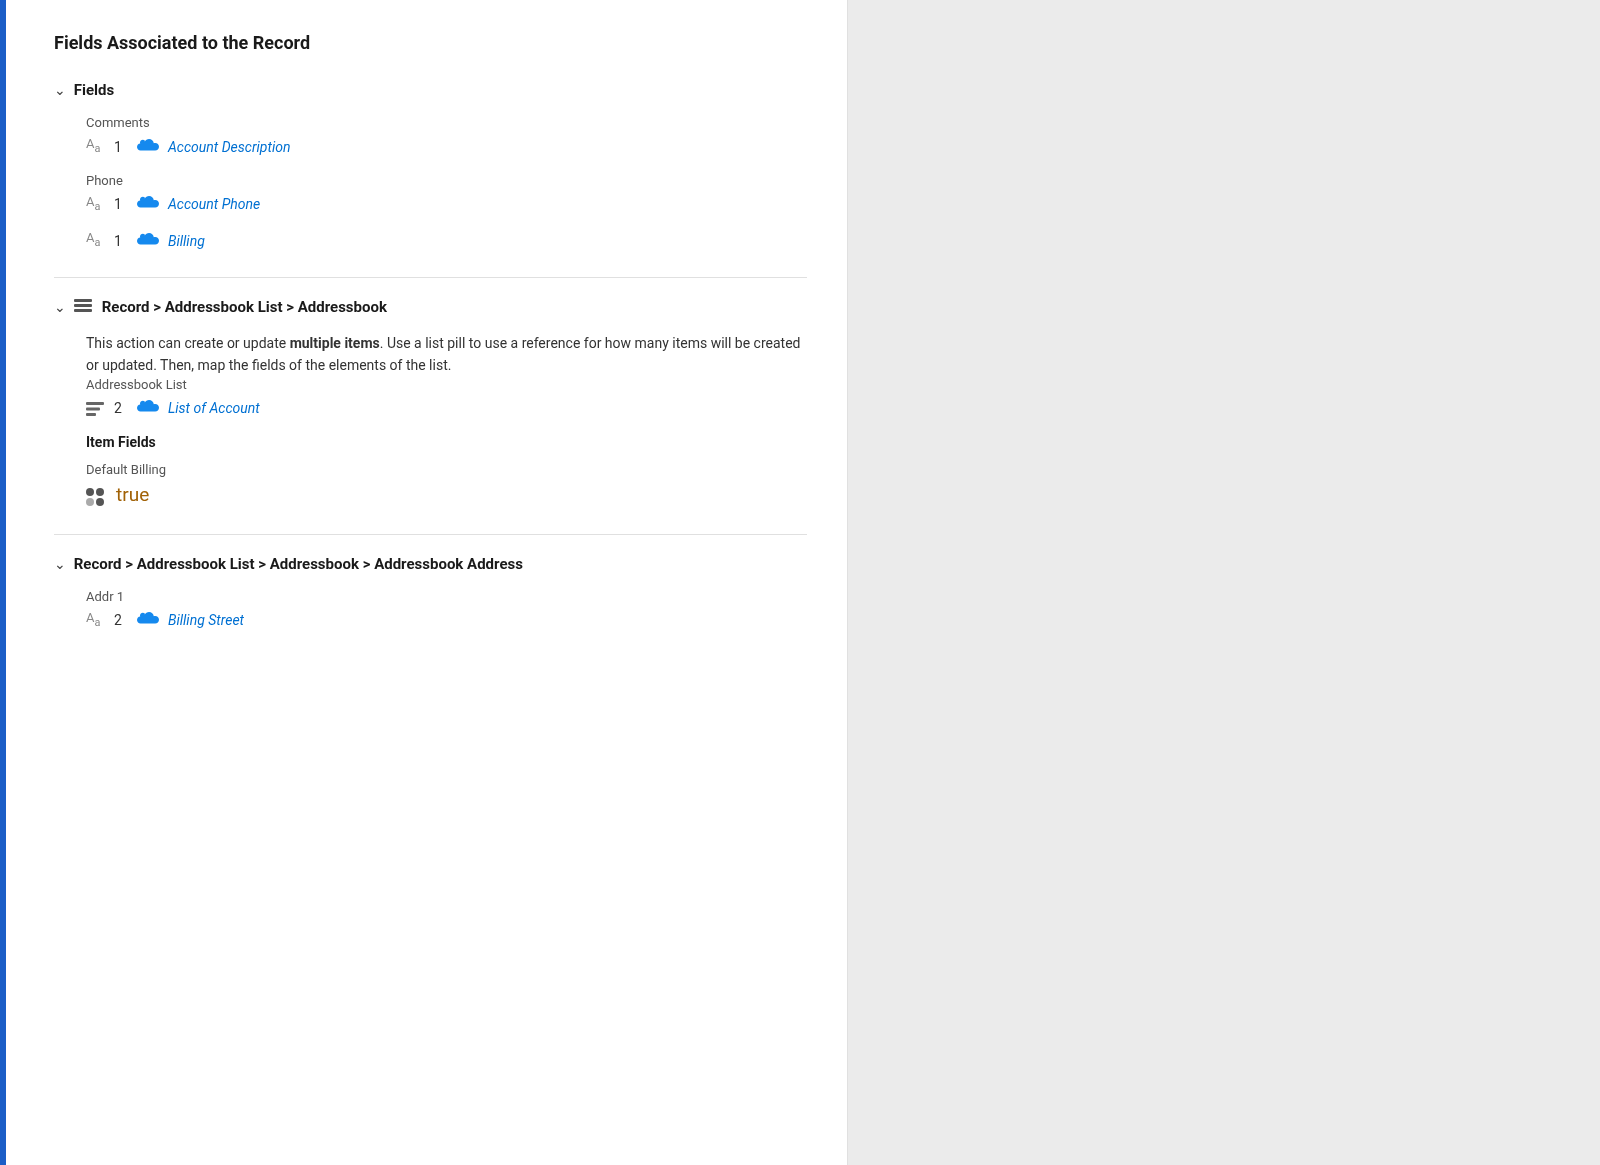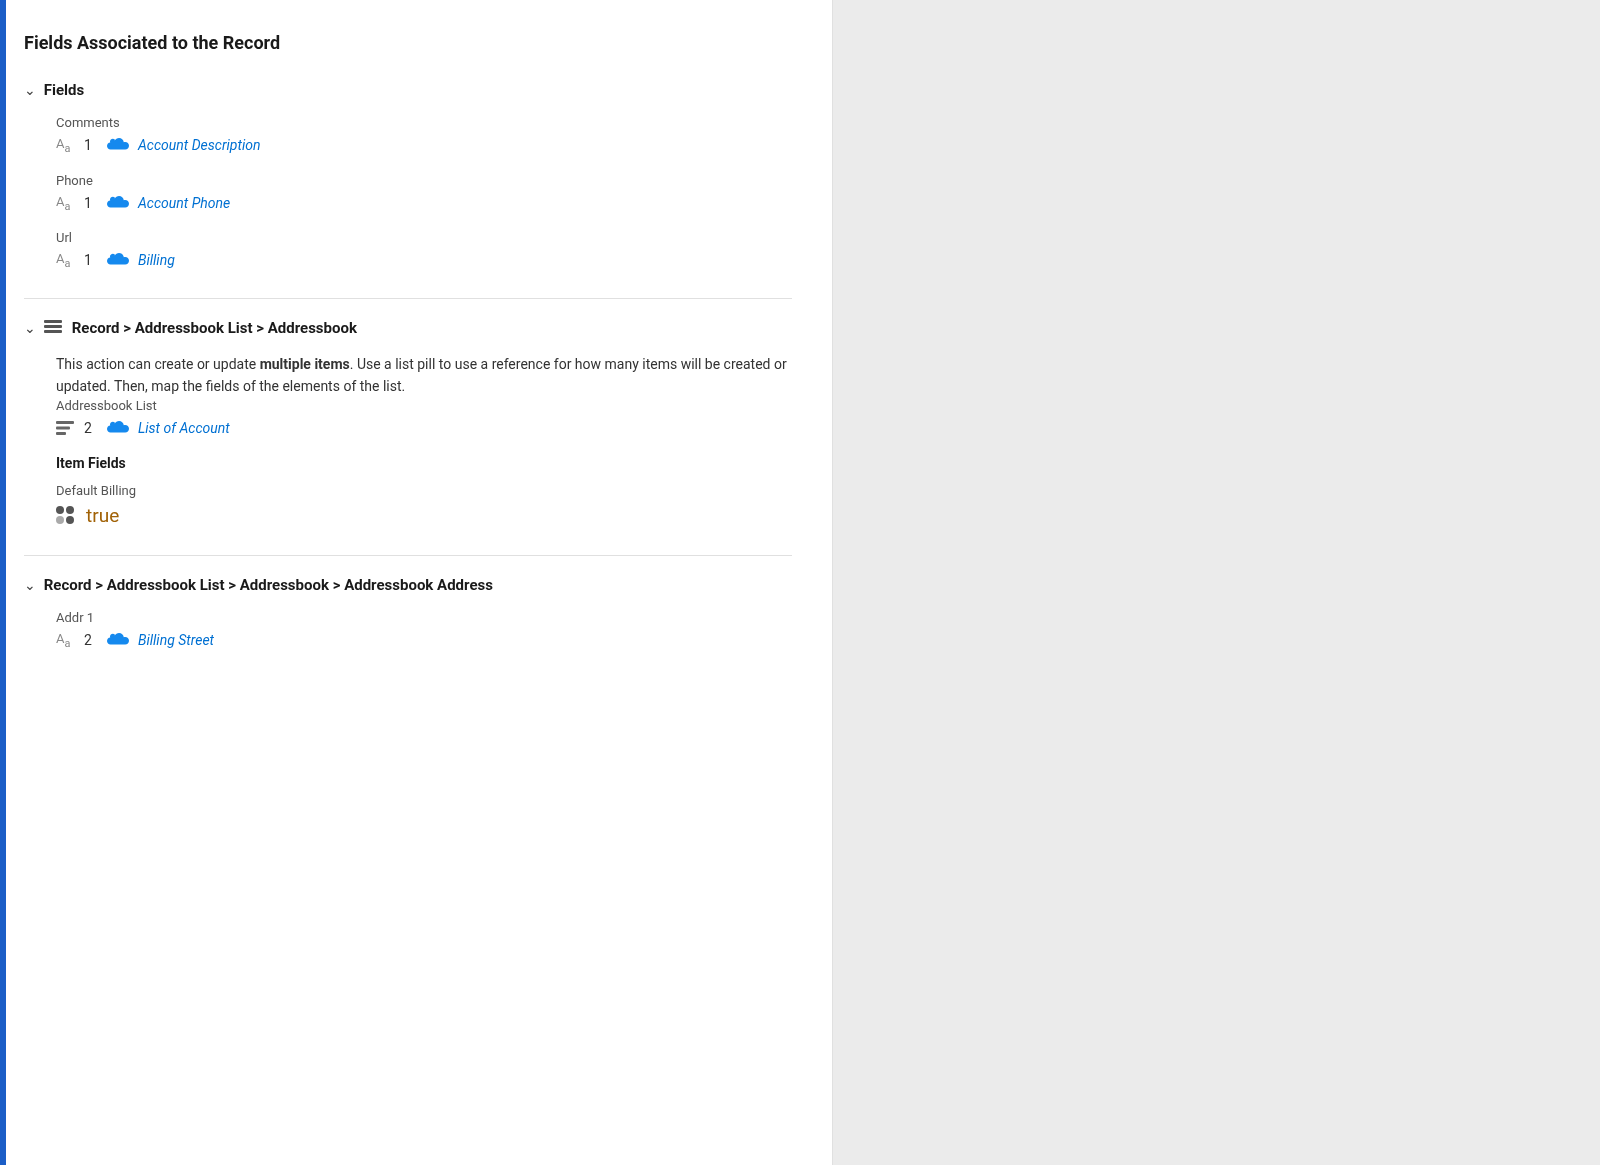--- a/index.html
+++ b/index.html
@@ -11,21 +11,21 @@
     }
     .left-border {
       width: 6px;
       background: #1b5ec7;
       flex-shrink: 0;
     }
     .main-panel {
       background: #ffffff;
       flex: 1;
       max-width: 930px;
-      padding: 32px 40px 40px 18px;
+      padding: 32px 40px 40px 48px;
       border-right: 1px solid #e0e0e0;
     }
     .right-panel {
       background: #ebebeb;
       flex: 1;
     }
     .page-title {
       font-size: 18px;
       font-weight: 700;
       color: #1a1a1a;
@@ -54,21 +54,21 @@
       margin-left: 32px;
       margin-bottom: 18px;
     }
     .field-label {
       font-size: 13px;
       color: #555;
       margin-bottom: 6px;
     }
     .field-row {
       display: flex;
-      align-items: center;
+      align-items: flex-end;
       gap: 8px;
     }
     .type-icon {
       font-size: 13px;
       color: #888;
       font-style: normal;
       min-width: 20px;
     }
     .field-number {
       font-size: 14px;
@@ -152,21 +152,20 @@
         <span class="sf-cloud">
           <svg viewBox="0 0 26 18" fill="none" xmlns="http://www.w3.org/2000/svg">
             <path d="M10.8 4.5C11.6 3.0 13.2 2.0 15.0 2.0C17.5 2.0 19.5 3.8 19.8 6.2C20.2 6.0 20.7 5.9 21.2 5.9C23.3 5.9 25.0 7.6 25.0 9.7C25.0 11.8 23.3 13.5 21.2 13.5H6.5C4.6 13.5 3.0 11.9 3.0 10.0C3.0 8.2 4.4 6.7 6.2 6.6C6.1 6.3 6.0 6.0 6.0 5.6C6.0 4.0 7.3 2.7 8.9 2.7C9.6 2.7 10.3 2.9 10.8 3.4Z" fill="#1589EE"></path>
           </svg>
         </span>
         <a class="field-link">Account Phone</a>
       </div>
     </div>
 
     <div class="field-group">
-      <div class="field-label">Url</div>
       <div class="field-row">
         <span class="type-icon">A<sub>a</sub></span>
         <span class="field-number">1</span>
         <span class="sf-cloud">
           <svg viewBox="0 0 26 18" fill="none" xmlns="http://www.w3.org/2000/svg">
             <path d="M10.8 4.5C11.6 3.0 13.2 2.0 15.0 2.0C17.5 2.0 19.5 3.8 19.8 6.2C20.2 6.0 20.7 5.9 21.2 5.9C23.3 5.9 25.0 7.6 25.0 9.7C25.0 11.8 23.3 13.5 21.2 13.5H6.5C4.6 13.5 3.0 11.9 3.0 10.0C3.0 8.2 4.4 6.7 6.2 6.6C6.1 6.3 6.0 6.0 6.0 5.6C6.0 4.0 7.3 2.7 8.9 2.7C9.6 2.7 10.3 2.9 10.8 3.4Z" fill="#1589EE"></path>
           </svg>
         </span>
         <a class="field-link">Billing</a>
       </div>

